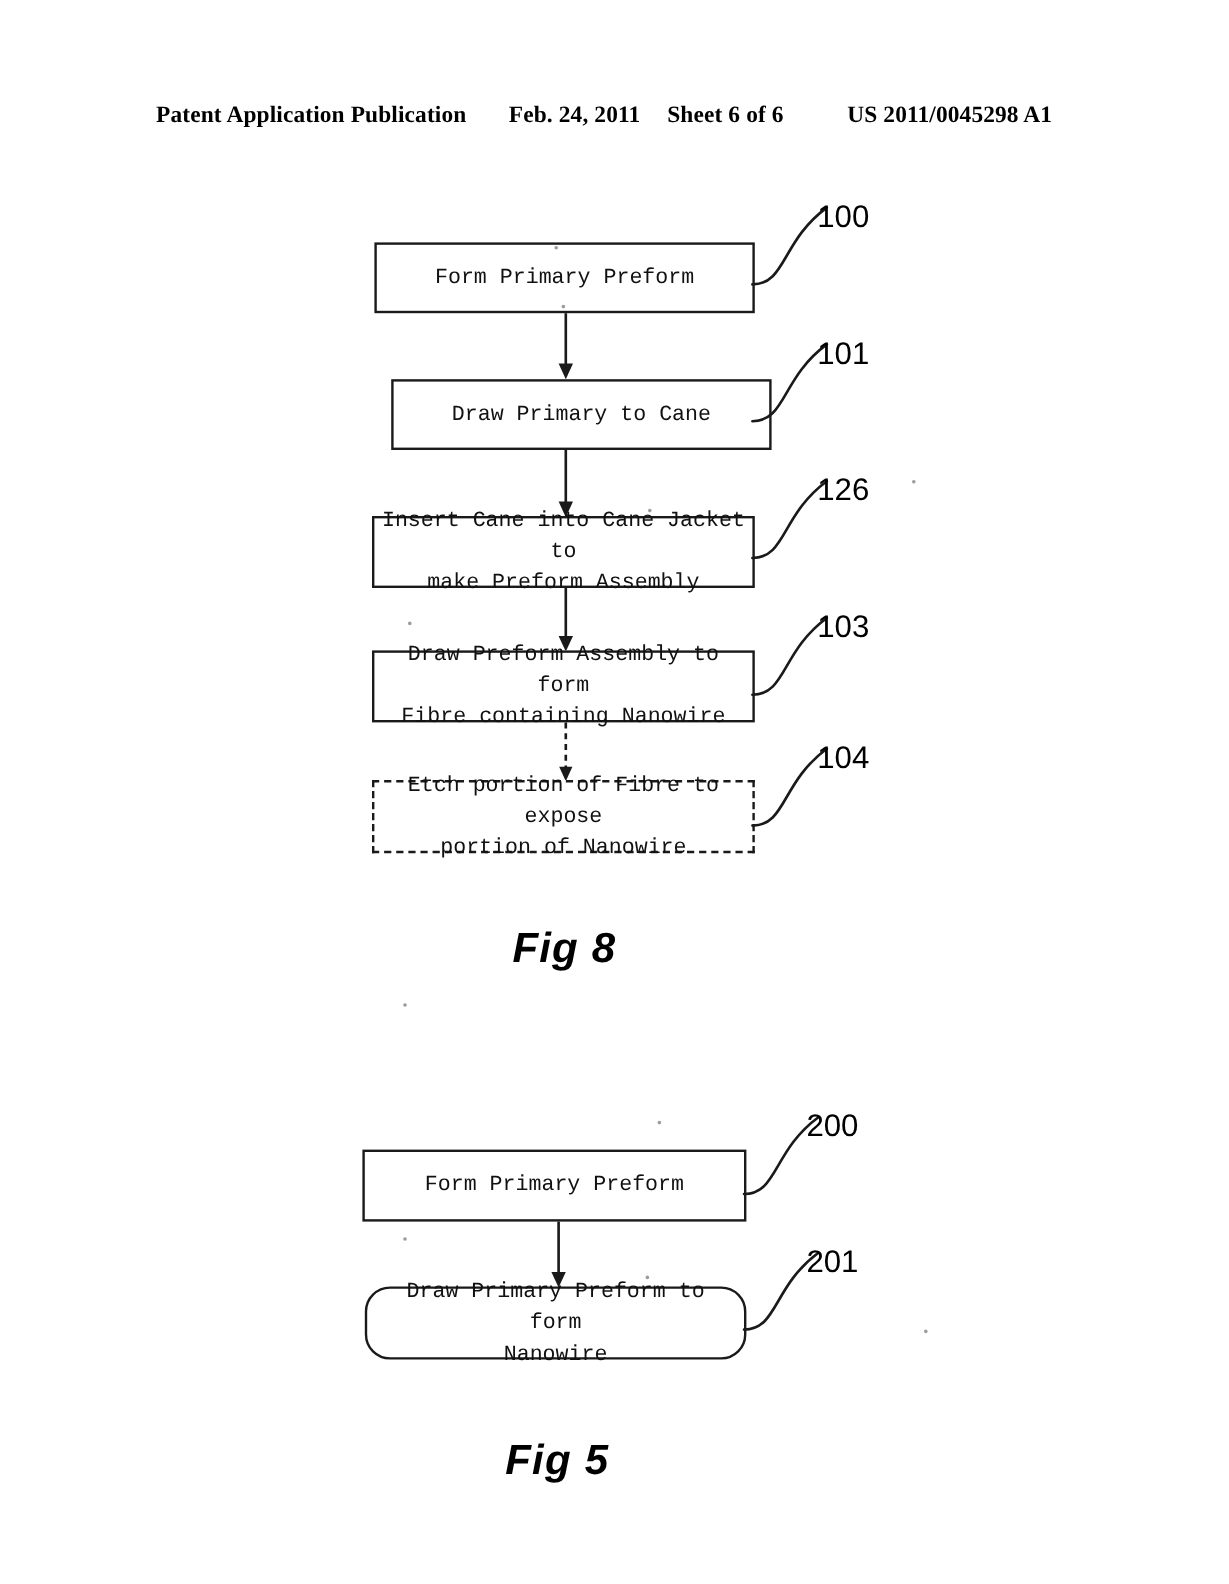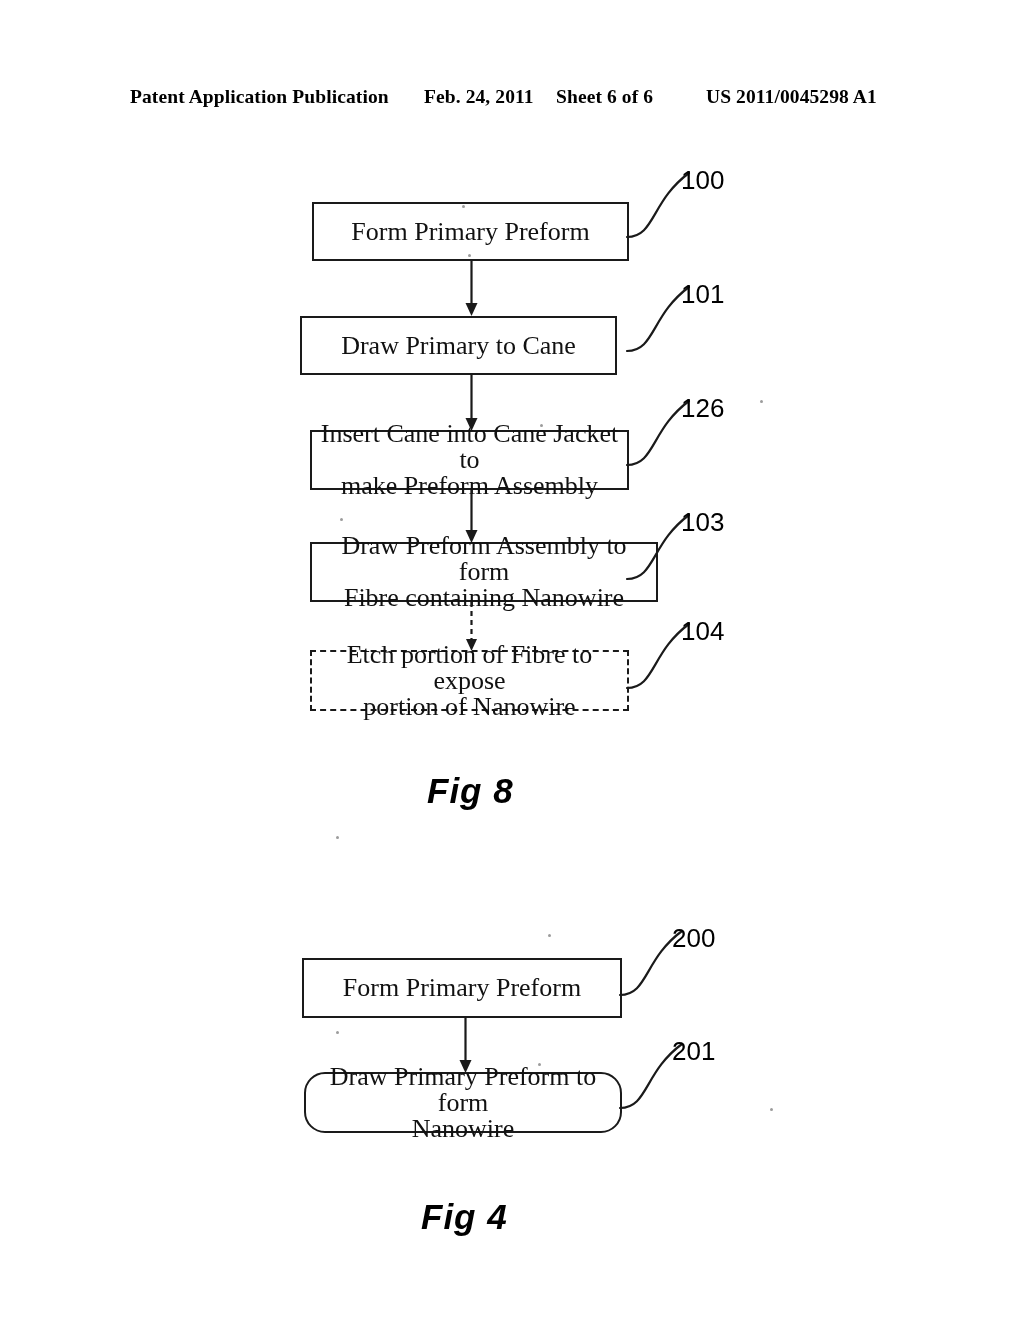--- a/index.html
+++ b/index.html
@@ -47,39 +47,39 @@
   
   .flow-box {
     position: absolute;
     box-sizing: border-box;
     border: 2px solid #1a1a1a;
     background: #ffffff;
     display: flex;
     align-items: center;
     justify-content: center;
     text-align: center;
-    font-family: Liberation Serif, serif;
-    font-size: 26px;
+    font-family: Liberation Mono, monospace;
+    font-size: 18px;
     line-height: 26px;
     color: #111111;
     padding: 0 6px;
   }
   .flow-box.dashed {
     border: 2px dashed #1a1a1a;
   }
   .flow-box .box-text {
     display: block;
     width: 100%;
   }
 
   
   #box-100 { left: 312px; top: 202px; width: 317px; height: 59px; }
-  #box-101 { left: 300px; top: 316px; width: 317px; height: 59px; }
+  #box-101 { left: 326px; top: 316px; width: 317px; height: 59px; }
   #box-102 { left: 310px; top: 430px; width: 319px; height: 60px; }
-  #box-103 { left: 310px; top: 542px; width: 348px; height: 60px; }
+  #box-103 { left: 310px; top: 542px; width: 319px; height: 60px; }
   #box-104 { left: 310px; top: 650px; width: 319px; height: 61px; }
 
   
   #box-200 { left: 302px; top: 958px;  width: 320px; height: 60px; }
   #box-201 { left: 304px; top: 1072px; width: 318px; height: 61px; border-radius: 21px; }
 
   
   .connector {
     position: absolute;
   }
@@ -258,21 +258,21 @@
   </div>
   <div class="leader" style="left:618px; top:1036px;">
     <svg width="70" height="75" viewBox="0 0 70 75">
       <path d="M2,72 C30,72 26,36 64,8" stroke="#1a1a1a" stroke-width="2.2" fill="none" stroke-linecap="round"></path>
     </svg>
   </div>
 
   <div class="ref-label" id="ref-200">200</div>
   <div class="ref-label" id="ref-201">201</div>
 
-  <div class="fig-caption" id="caption-fig9">Fig 4</div>
+  <div class="fig-caption" id="caption-fig9">Fig 5</div>
 
   <div class="speckle" style="left:462px; top:205px;  width:3px; height:3px;"></div>
   <div class="speckle" style="left:468px; top:254px;  width:3px; height:3px;"></div>
   <div class="speckle" style="left:340px; top:518px;  width:3px; height:3px;"></div>
   <div class="speckle" style="left:540px; top:424px;  width:3px; height:3px;"></div>
   <div class="speckle" style="left:548px; top:934px;  width:3px; height:3px;"></div>
   <div class="speckle" style="left:336px; top:1031px; width:3px; height:3px;"></div>
   <div class="speckle" style="left:538px; top:1063px; width:3px; height:3px;"></div>
   <div class="speckle" style="left:770px; top:1108px; width:3px; height:3px;"></div>
   <div class="speckle" style="left:336px; top:836px;  width:3px; height:3px;"></div>

